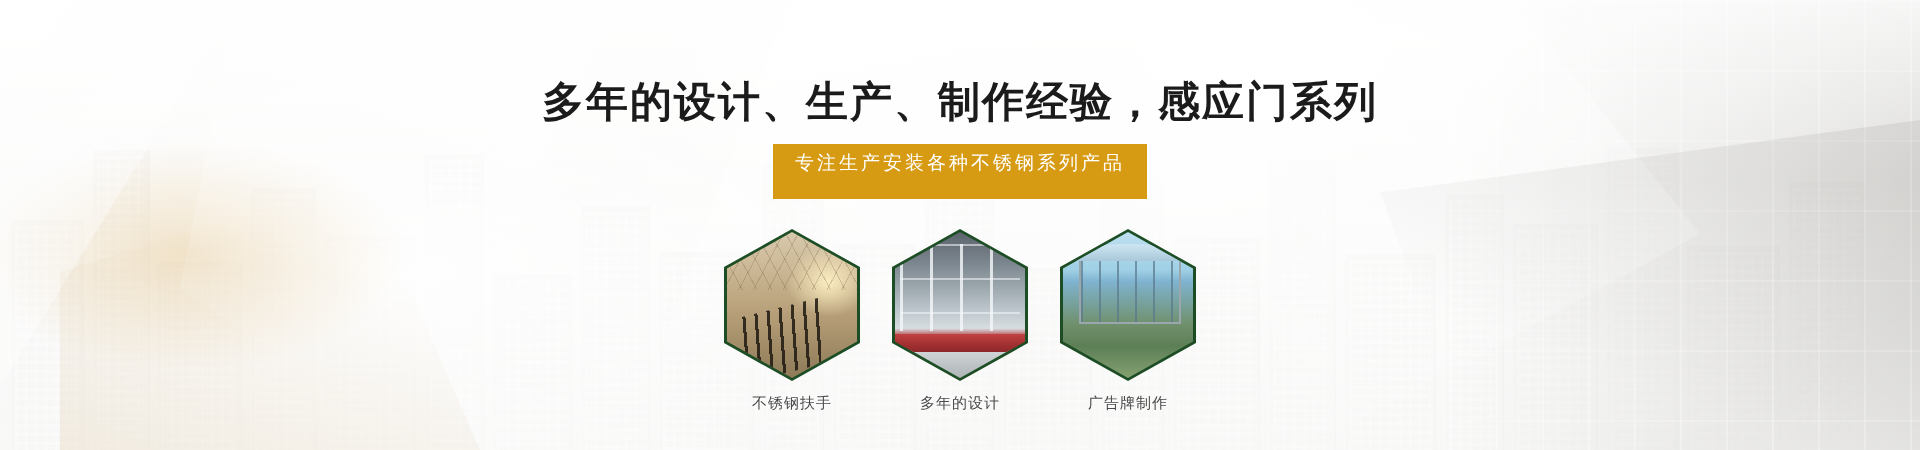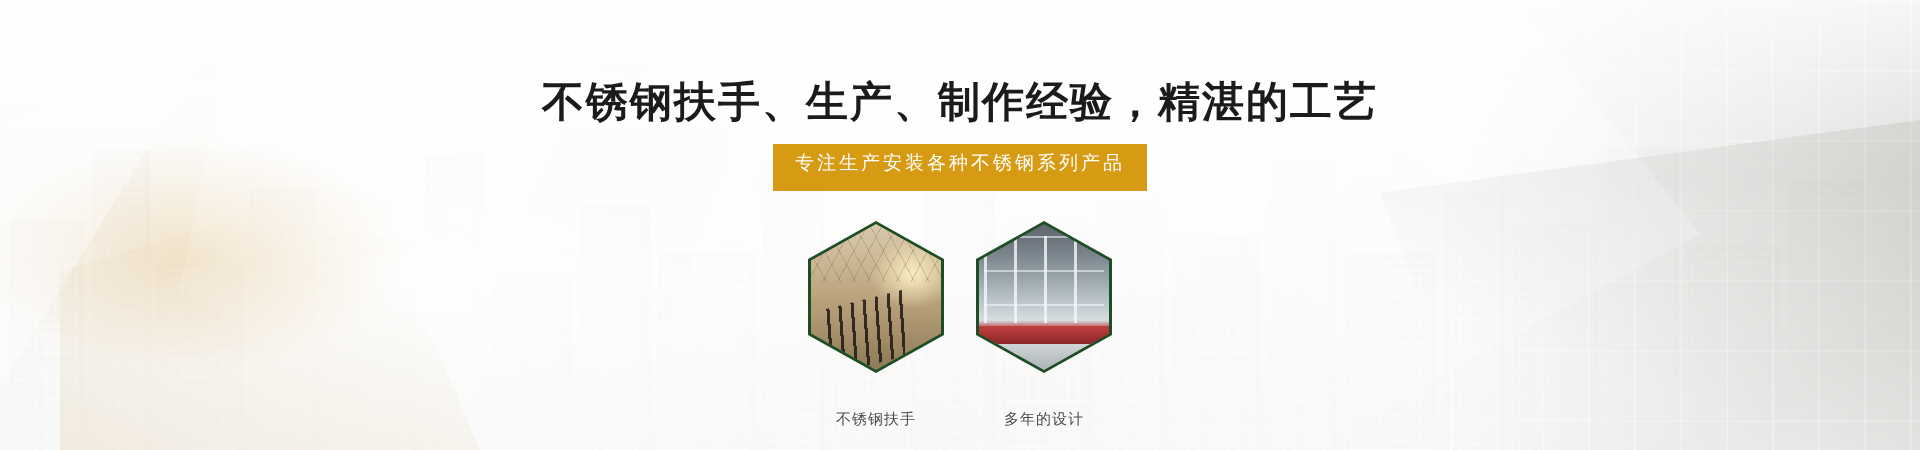--- a/index.html
+++ b/index.html
@@ -96,32 +96,32 @@
     line-height:1.15;
     text-shadow:0 1px 0 rgba(255,255,255,.7);
   }
 
   .badge {
     margin-top:18px;
     background:#d79a13;
     color:#ffffff;
     font-size:19px;
     letter-spacing:3px;
-    padding:7px 22px 16px 22px;
+    padding:7px 22px 24px 22px;
     white-space:nowrap;
     line-height:1.25;
   }
 
   .tiles {
     margin-top:30px;
     display:flex;
     align-items:flex-start;
     gap:28px;
   }
-  .tile { width:140px; display:flex; flex-direction:column; align-items:center;gap:24px; }
+  .tile { width:140px; display:flex; flex-direction:column; align-items:center; }
 
   .hex-wrap{
     position:relative;
     width:136px; height:152px;
   }
   .hex-border{
     position:absolute; inset:0;
     background:#1d4d24;
     clip-path:polygon(50% 0%, 100% 25%, 100% 75%, 50% 100%, 0% 75%, 0% 25%);
   }
@@ -240,21 +240,21 @@
 
   <div class="facet f1"></div>
   <div class="facet f2"></div>
   <div class="facet f3"></div>
   <div class="facet f4"></div>
   <div class="facet f5"></div>
   <div class="facet f6"></div>
 
   <div class="content">
 
-    <div class="headline">不锈钢扶手、生产、制作经验，精湛的工艺</div>
+    <div class="headline">多年的设计、生产、制作经验，感应门系列</div>
 
     <div class="badge">专注生产安装各种不锈钢系列产品</div>
 
     <div class="tiles">
 
       <div class="tile">
         <div class="hex-wrap">
           <div class="hex-border"></div>
           <div class="hex-img">
             <div class="ph ph-handrail"></div>
@@ -267,16 +267,25 @@
       <div class="tile">
         <div class="hex-wrap">
           <div class="hex-border"></div>
           <div class="hex-img">
             <div class="ph ph-door"></div>
           </div>
         </div>
         <div class="caption">多年的设计</div>
       </div>
 
+      <div class="tile">
+        <div class="hex-wrap">
+          <div class="hex-border"></div>
+          <div class="hex-img">
+            <div class="ph ph-board"></div>
+          </div>
+        </div>
+        <div class="caption">广告牌制作</div>
+      </div>
 
     </div>
   </div>
 </div>
 
 </body></html>

